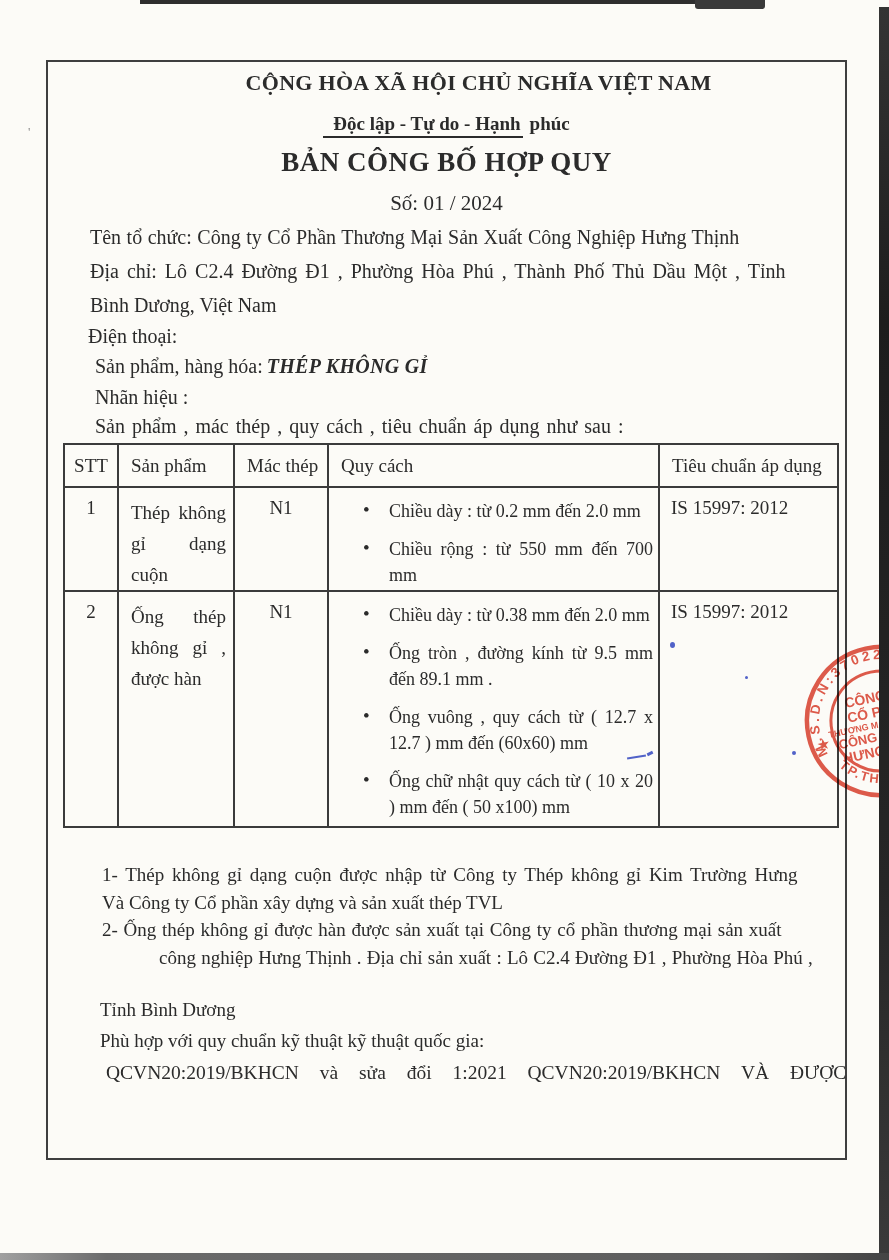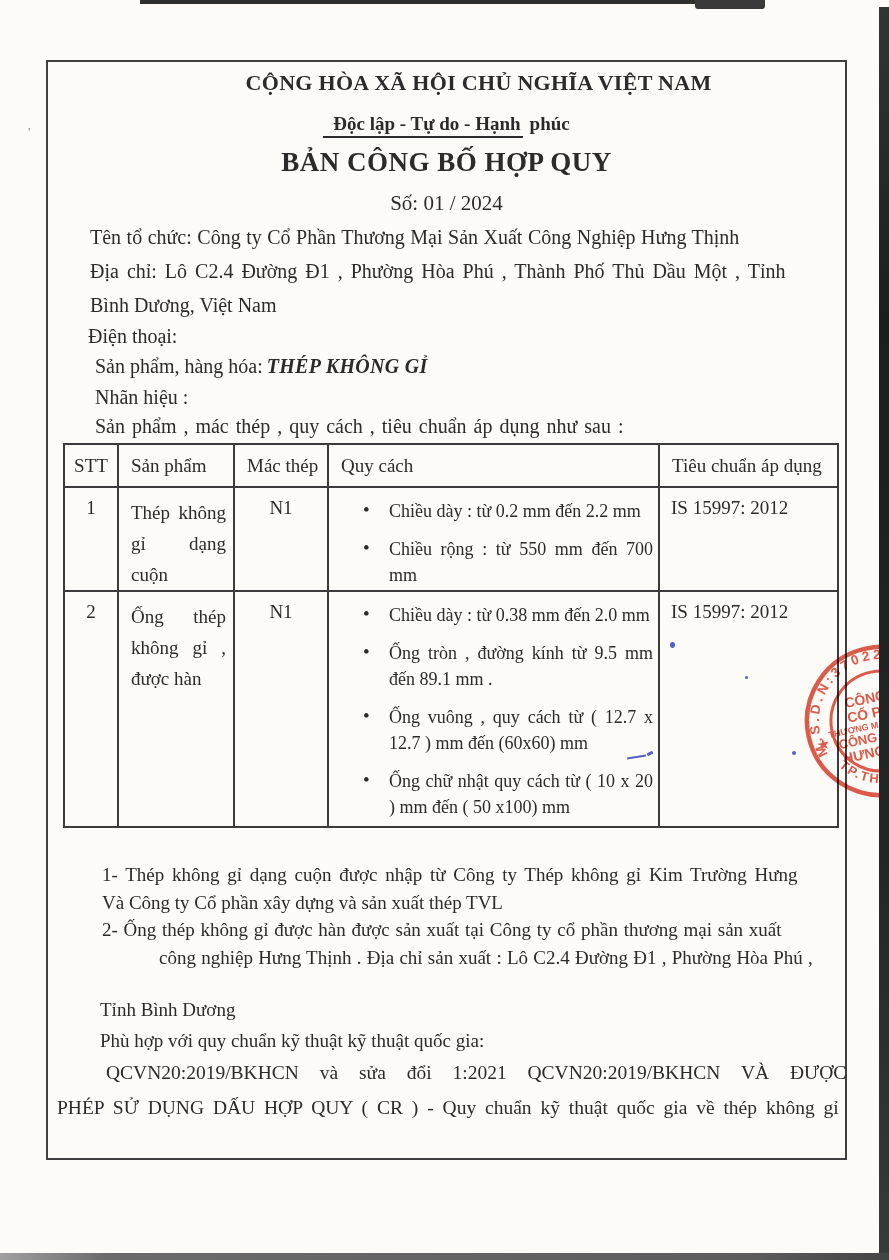--- a/index.html
+++ b/index.html
@@ -125,21 +125,21 @@
       <th>Tiêu chuẩn áp dụng</th>
     </tr>
     <tr style="height:96px;">
       <td class="stt">1</td>
       <td class="sp">
             <div class="jt">Thép không gỉ dạng cuộn</div>
           </td>
       <td class="mac">N1</td>
       <td class="qc">
         <div class="qbox r1">
-          <div class="bullet">Chiều dày : từ 0.2 mm đến 2.2 mm</div>
+          <div class="bullet">Chiều dày : từ 0.2 mm đến 2.0 mm</div>
           <div class="bullet">Chiều rộng : từ 550 mm đến 700 mm</div>
         </div>
       </td>
       <td class="tc">IS 15997: 2012</td>
     </tr>
     <tr style="height:236px;">
       <td class="stt">2</td>
       <td class="sp">
             <div class="jt">Ống thép không gỉ , được hàn</div>
           </td>
@@ -157,21 +157,20 @@
   </tbody>
     </table>
 
   <div class="note n1">1- Thép không gỉ dạng cuộn được nhập từ Công ty Thép không gỉ Kim Trường Hưng</div>
   <div class="note n2">Và Công ty Cổ phần xây dựng và sản xuất thép TVL</div>
   <div class="note n3">2- Ống thép không gỉ được hàn được sản xuất tại Công ty cổ phần thương mại sản xuất</div>
   <div class="note n4">công nghiệp Hưng Thịnh . Địa chỉ sản xuất : Lô C2.4 Đường Đ1 , Phường Hòa Phú ,</div>
   <div class="note n6">Tỉnh Bình Dương</div>
   <div class="note n7">Phù hợp với quy chuẩn kỹ thuật kỹ thuật quốc gia:</div>
   <div class="note n8">QCVN20:2019/BKHCN và sửa đổi 1:2021 QCVN20:2019/BKHCN VÀ ĐƯỢC</div>
-  <div class="note n9">PHÉP SỬ DỤNG DẤU HỢP QUY ( CR ) -  Quy chuẩn kỹ thuật quốc gia về thép không gỉ</div>
 
   <svg class="stamp" width="180" height="180" viewBox="0 0 180 180">
     <defs>
       <path id="arcTop" d="M 31.7 111.2 A 62 62 0 1 1 148.3 111.2"></path>
       <path id="arcBottom" d="M 39.2 125.6 A 62 62 0 0 0 140.8 125.6"></path>
     </defs>
     <g transform="rotate(-12 90 90)">
       <circle cx="90" cy="90" r="74" fill="none" stroke="#dc4938" stroke-width="4.5"></circle>
       <circle cx="90" cy="90" r="50" fill="none" stroke="#dc4938" stroke-width="3"></circle>
       <text fill="#dc4938" font-size="13.5" letter-spacing="3.2">

